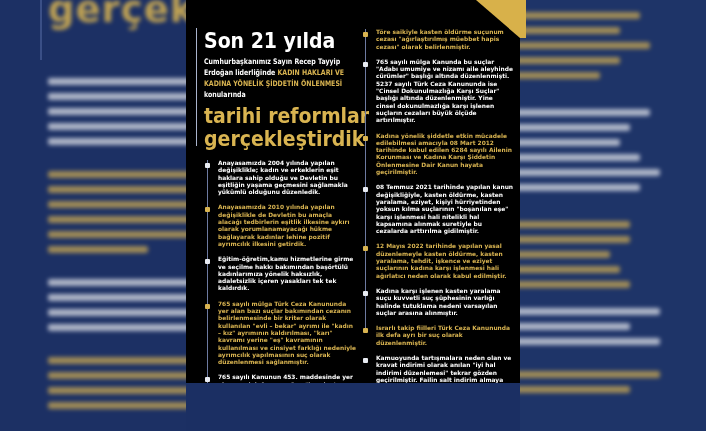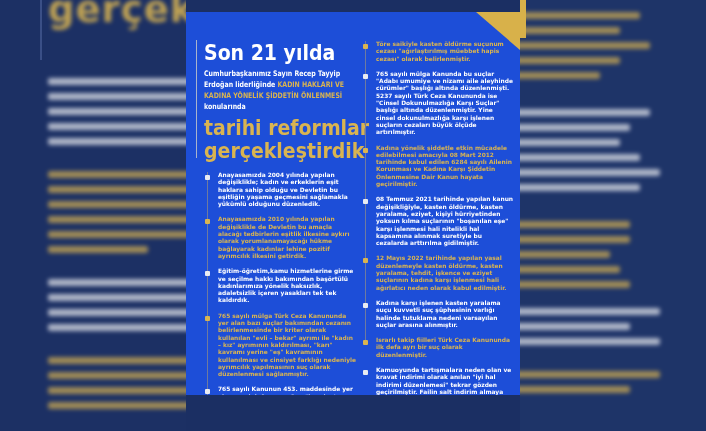--- a/index.html
+++ b/index.html
@@ -20,21 +20,21 @@
       font-size: 37px; letter-spacing: 1px; line-height: 40px;
     }
     .bg-vline { position: absolute; left: 40px; top: 0; width: 2px; height: 60px; background: #3a4f86; }
     .bg-block { margin-top: 26px; }
     .bg-line { height: 7px; margin: 6px 0 8px 0; border-radius: 2px; }
     .bg-line.w { background: #c7ccd9; }
     .bg-line.y { background: #b59a55; }
 
     .card {
       position: absolute; left: 186px; top: 0; width: 334px; height: 383px;
-      background: #1d4ed8; overflow: hidden; margin-top: 12px;
+      background: #000000; overflow: hidden;
     }
     .corner-tri {
       position: absolute; right: 0; top: 0; width: 0; height: 0;
       border-top: 38px solid #d8b14a; border-left: 44px solid transparent;
     }
     .corner-tri-right {
       position: absolute; left: 520px; top: 0; width: 6px; height: 38px; background: #d8b14a;
     }
 
     .hero { position: absolute; left: 18px; top: 28px; width: 160px; }

